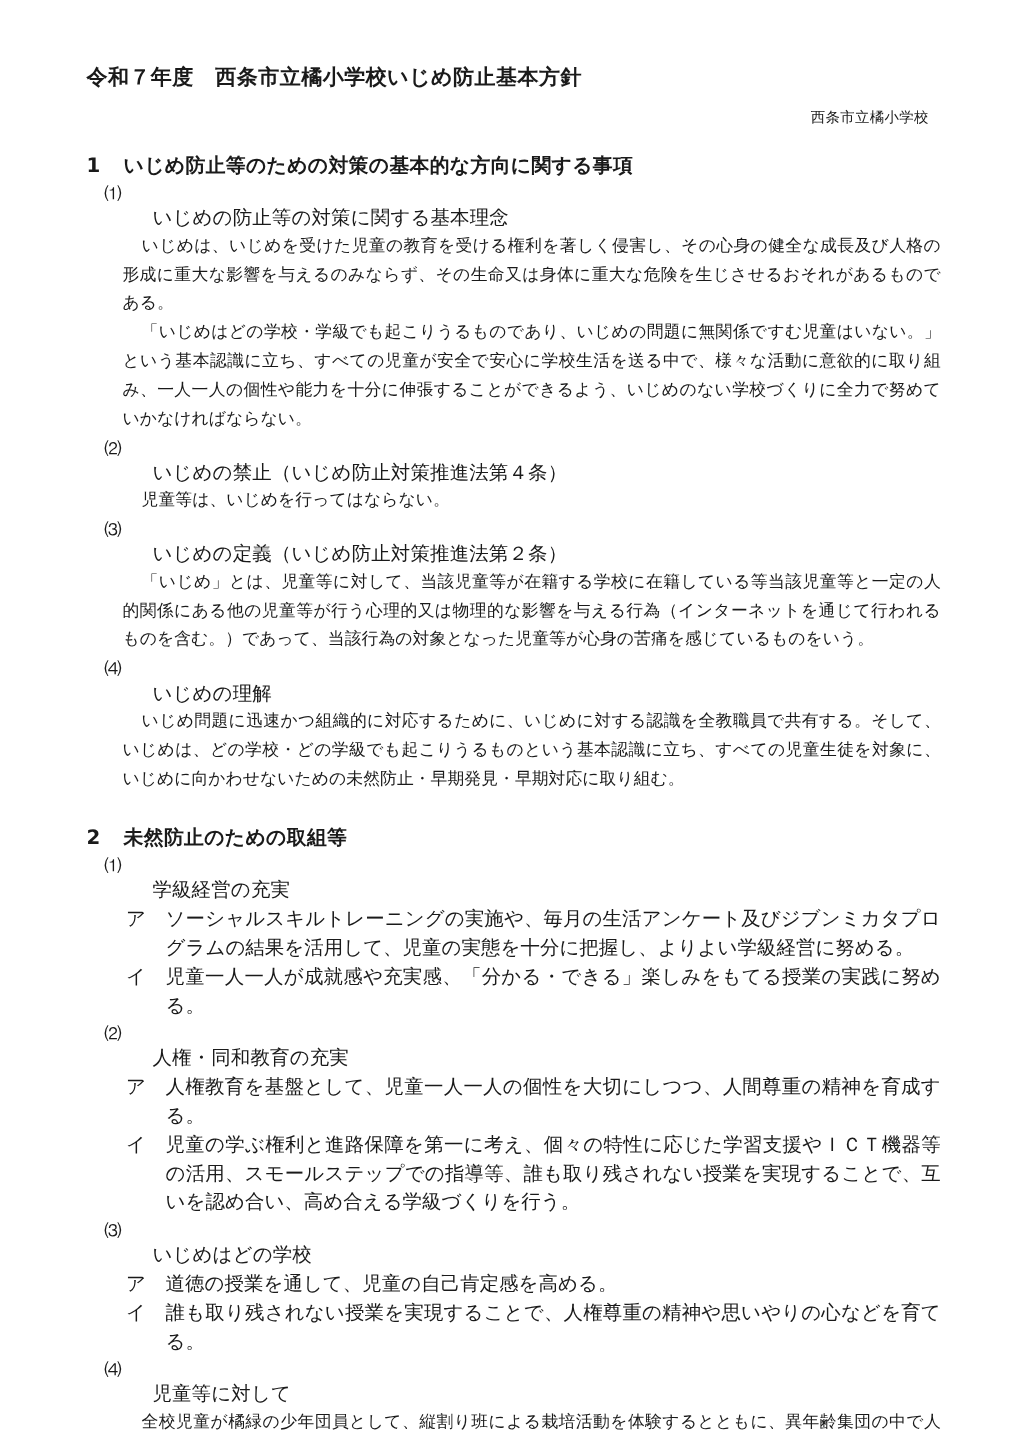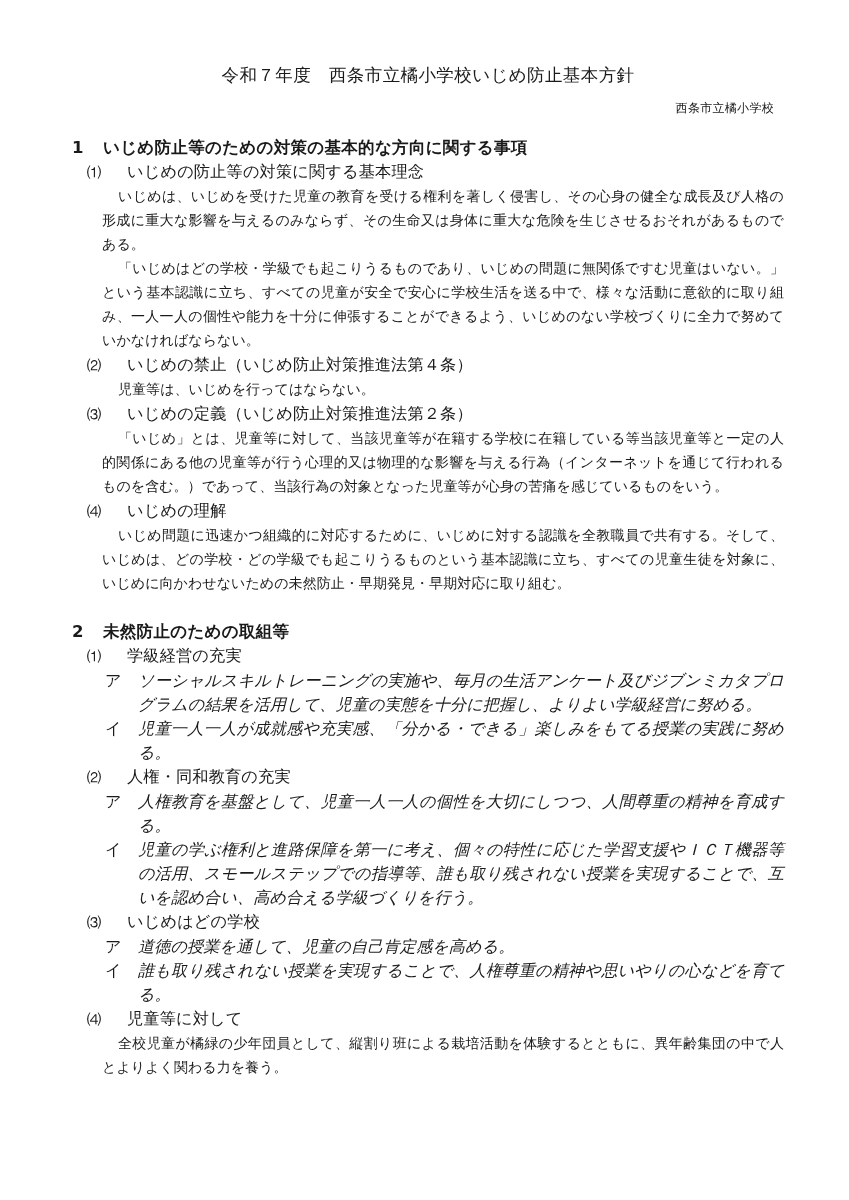--- a/index.html
+++ b/index.html
@@ -21,26 +21,26 @@
   .content {
     position: absolute;
     left: 72px;
     top: 52px;
     width: 712px;
   }
 
   
   .doc-title {
     font-family: "DejaVu Sans", "Liberation Sans", sans-serif;
-    font-weight: normal;
+    font-weight: bold;
     font-size: 17.5px;
     line-height: 26px;
-    text-align: center;
+    text-align: left;
     letter-spacing: 0.4px;
-    margin: 10px 0 6px 0;
+    margin: 0 0 6px 0;
     white-space: pre;
   }
   .doc-author {
     font-size: 12px;
     line-height: 28px;
     text-align: right;
     padding-right: 10px;
     margin: 0 0 14px 0;
     letter-spacing: 0.3px;
   }
@@ -71,21 +71,21 @@
     display: flex;
     padding-left: 15px;
   }
   .item2 .num {
     flex: 0 0 40px;
     width: 40px;
     font-size: 14px;
     letter-spacing: -0.5px;
     padding-top: 1px;
   }
-  .item2 .lbl { flex: 1 1 auto; }
+  .item2 .lbl { flex: 1 1 auto; margin-top: 20px; }
 
   
   .para {
     font-size: 14px;
     line-height: 24px;
     letter-spacing: 0.05px;
     margin: 0;
     padding-left: 30px;
     text-indent: 16px;
     text-align: justify;
@@ -102,21 +102,20 @@
     padding-left: 33px;
   }
   .item3 .num {
     flex: 0 0 33px;
     width: 33px;
   }
   .item3 .lbl {
     flex: 1 1 auto;
     text-align: justify;
     text-justify: inter-character;
-    font-style: italic;
   }
 </style>
 </head>
 <body>
 
 <div class="page">
   <div class="content">
 
     <h1 class="doc-title">令和７年度　西条市立橘小学校いじめ防止基本方針</h1>
     <div class="doc-author">西条市立橘小学校</div>

